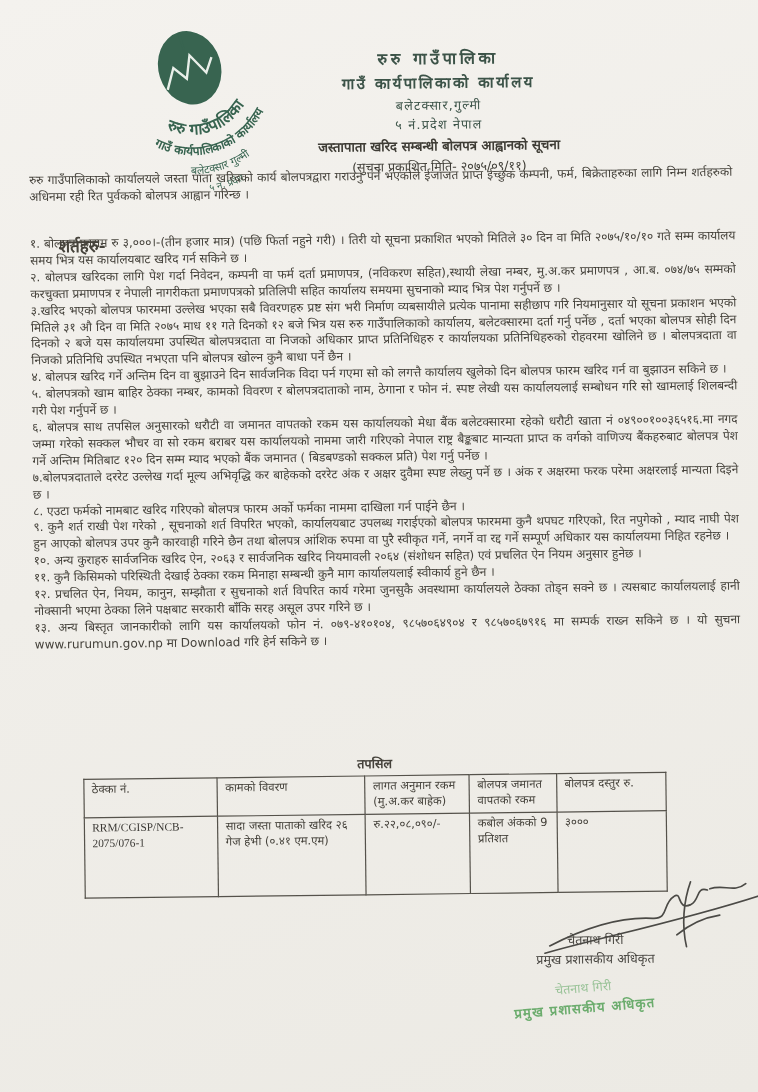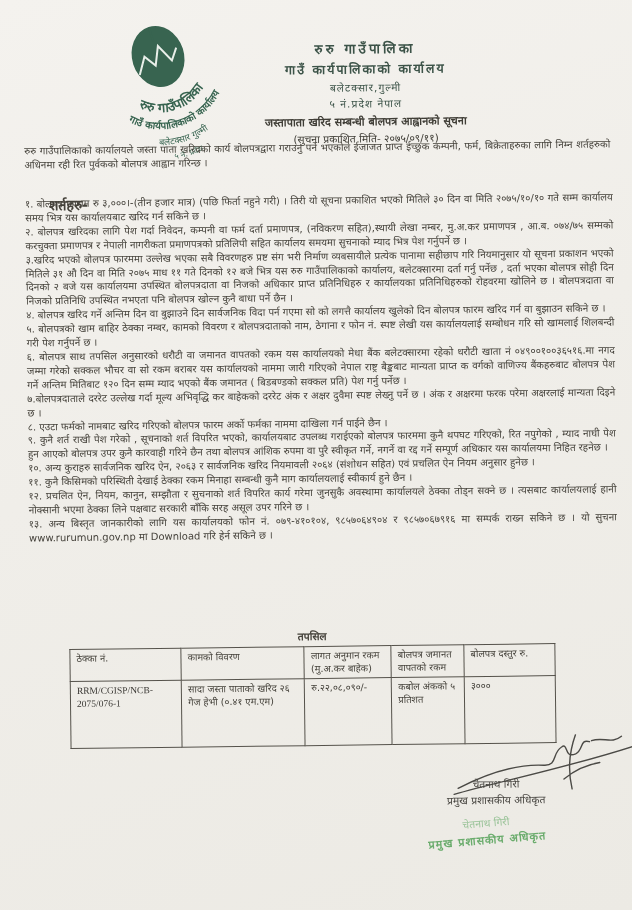--- a/index.html
+++ b/index.html
@@ -118,21 +118,21 @@
         <th>ठेक्का नं.</th>
         <th>कामको विवरण</th>
         <th>लागत अनुमान रकम (मु.अ.कर बाहेक)</th>
         <th>बोलपत्र जमानत वापतको रकम</th>
         <th>बोलपत्र दस्तुर रु.</th>
       </tr>
       <tr>
         <td class="contract-no">RRM/CGISP/NCB-2075/076-1</td>
         <td>सादा जस्ता पाताको खरिद २६ गेज हेभी (०.४१ एम.एम)</td>
         <td>रु.२२,०८,०९०/-</td>
-        <td>कबोल अंकको ५ प्रतिशत</td>
+        <td>कबोल अंकको 9 प्रतिशत</td>
         <td>३०००</td>
       </tr>
     </tbody>
       </table>
 
     <svg class="squiggle" viewBox="0 0 185 78" xmlns="http://www.w3.org/2000/svg">
       <g stroke="#4b4a46" stroke-width="1.4" fill="none" stroke-linecap="round">
         <path d="M6,60 C30,48 62,36 92,38 C106,39 100,26 110,20 C117,15 112,32 124,27 C132,23 128,12 138,15"></path>
         <path d="M2,66 C46,54 118,40 182,20"></path>
         <path d="M124,8 C118,24 116,44 120,62 M112,52 C122,44 134,38 148,36"></path>

